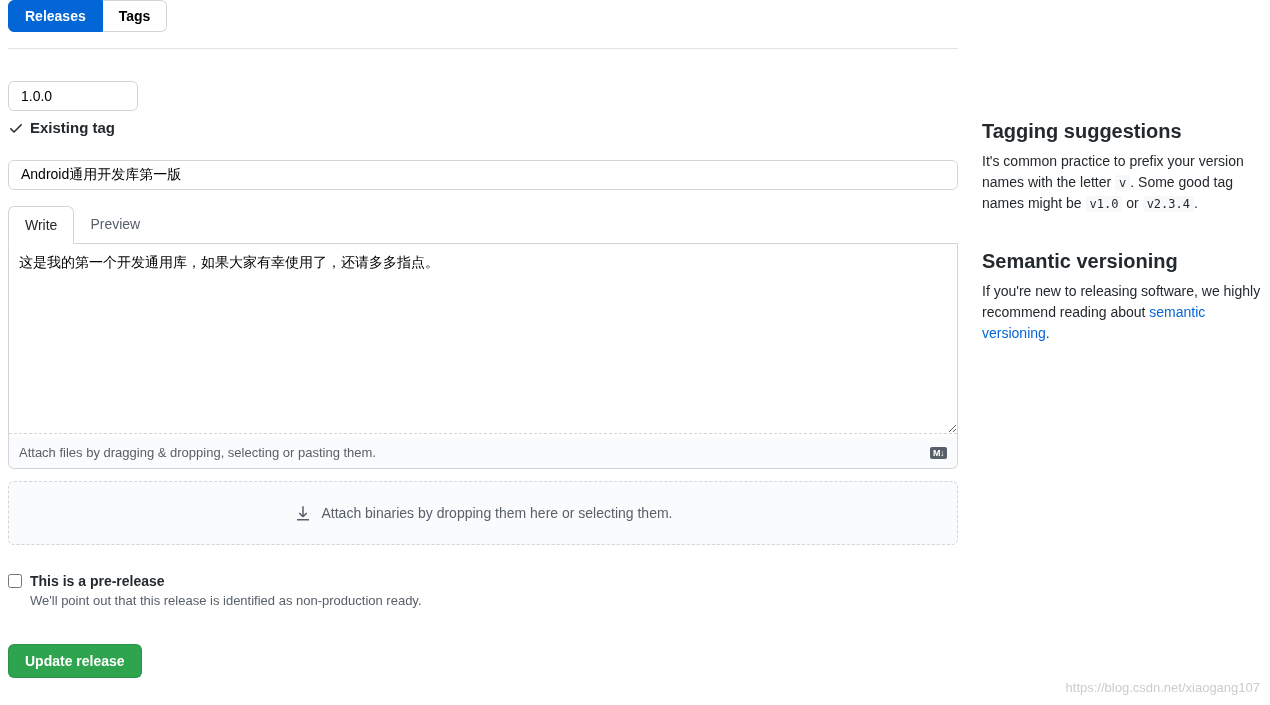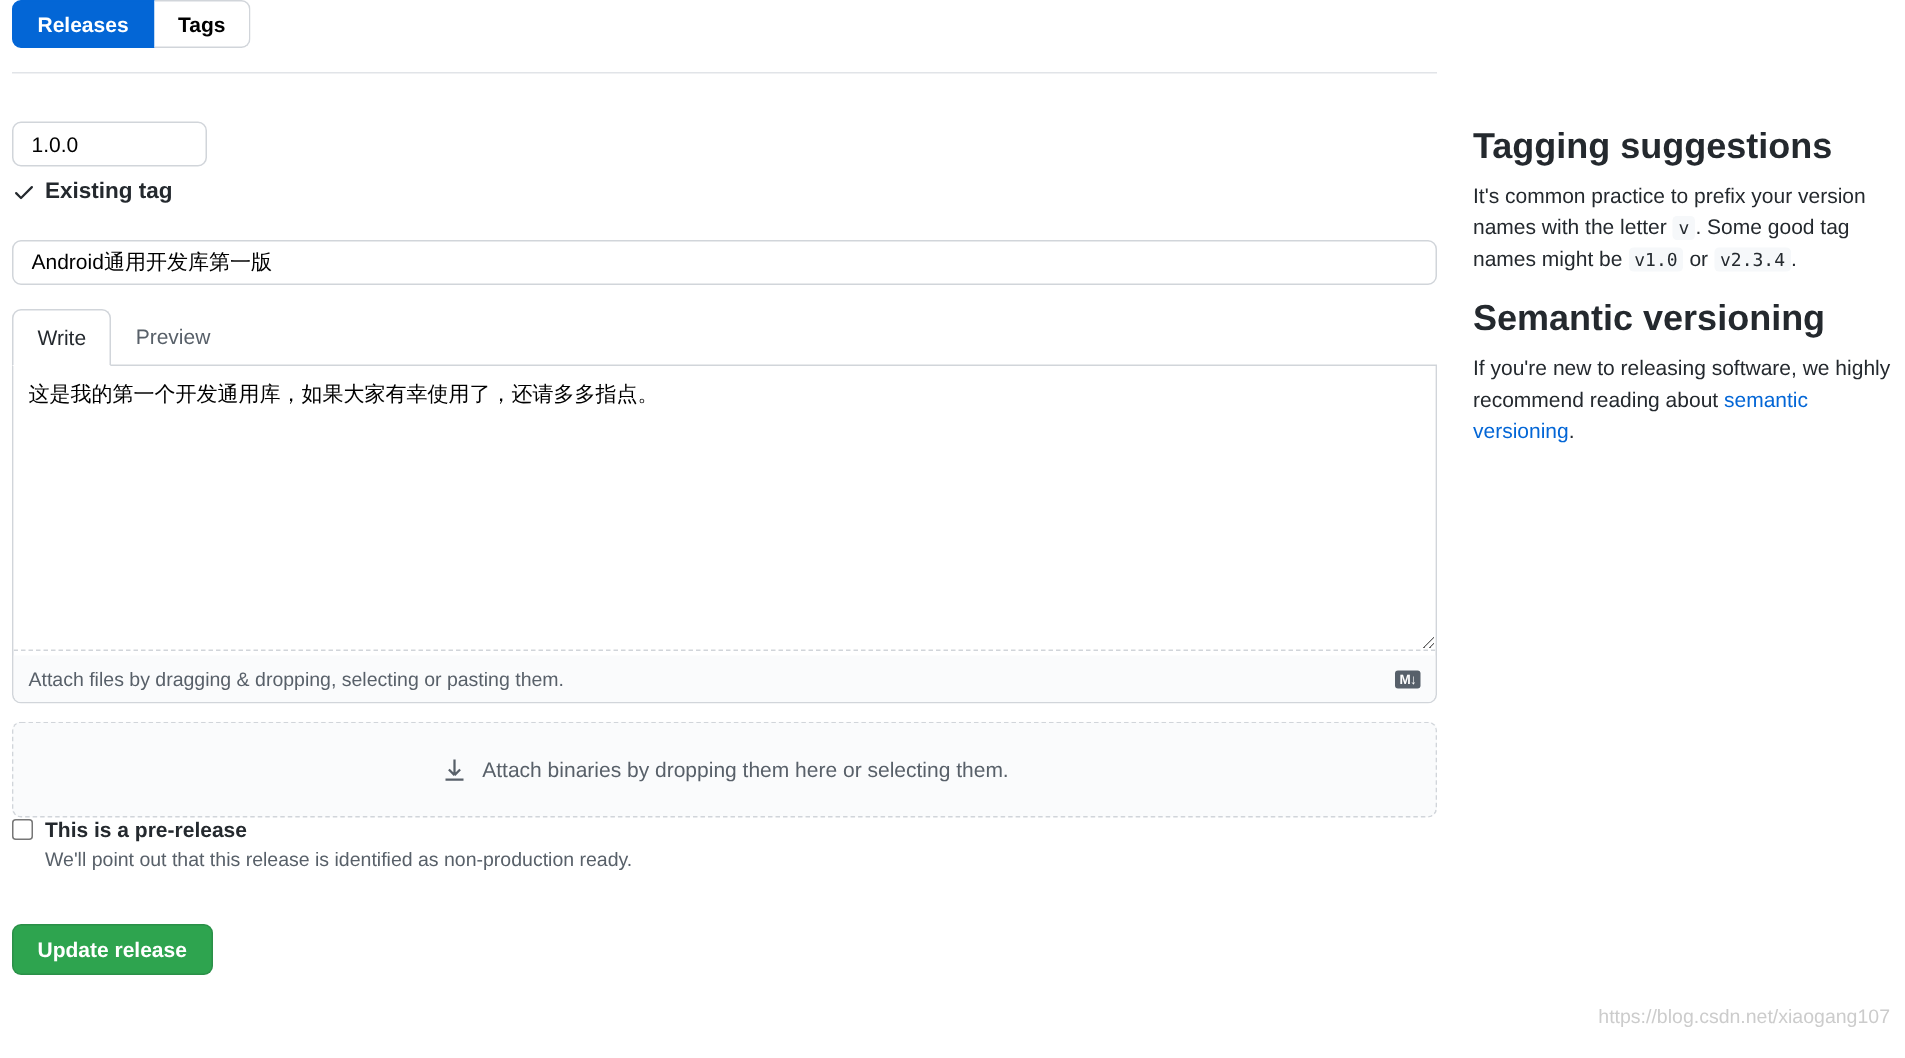--- a/index.html
+++ b/index.html
@@ -107,43 +107,43 @@
       text-align: center;
       color: #586069;
       background: #fafbfc;
       display: flex;
       align-items: center;
       justify-content: center;
       gap: 10px;
     }
     .drop-zone svg { width: 18px; height: 18px; }
     
-    .prerelease-section { }
+    .prerelease-section { margin-top: 28px; }
     .prerelease-label { display: flex; align-items: center; gap: 8px; font-weight: 600; font-size: 14px; }
     .prerelease-label input { width: 14px; height: 14px; }
     .prerelease-desc { color: #586069; font-size: 13px; margin-top: 4px; margin-left: 22px; }
     
     .update-btn {
       margin-top: 36px;
       background: #2ea44f;
       color: #fff;
       border: 1px solid rgba(27,31,35,0.15);
       padding: 8px 16px;
       font-size: 14px;
       font-weight: 600;
       border-radius: 6px;
       cursor: pointer;
     }
     
-    .sidebar h3 { font-size: 24px; font-weight: 600; margin-bottom: 8px; }
+    .sidebar h3 { font-size: 20px; font-weight: 600; margin-bottom: 8px; margin-top: 36px; }
     .sidebar p { font-size: 14px; color: #24292e; line-height: 1.5; margin-bottom: 16px; }
     .sidebar code { font-family: SFMono-Regular, Consolas, monospace; font-size: 12px; background: #f6f8fa; padding: 1px 4px; border-radius: 3px; }
     .sidebar a { color: #0366d6; text-decoration: none; }
     
-    .watermark { position: fixed; bottom: 20px; right: 10px; color: #ccc; font-size: 13px; }
+    .watermark { position: fixed; bottom: 10px; right: 10px; color: #ccc; font-size: 13px; }
   </style>
 </head>
 <body>
 
 <div class="container">
   <div class="main">
     <div class="tab-nav">
       <button class="tab active">Releases</button>
       <button class="tab">Tags</button>
     </div>

